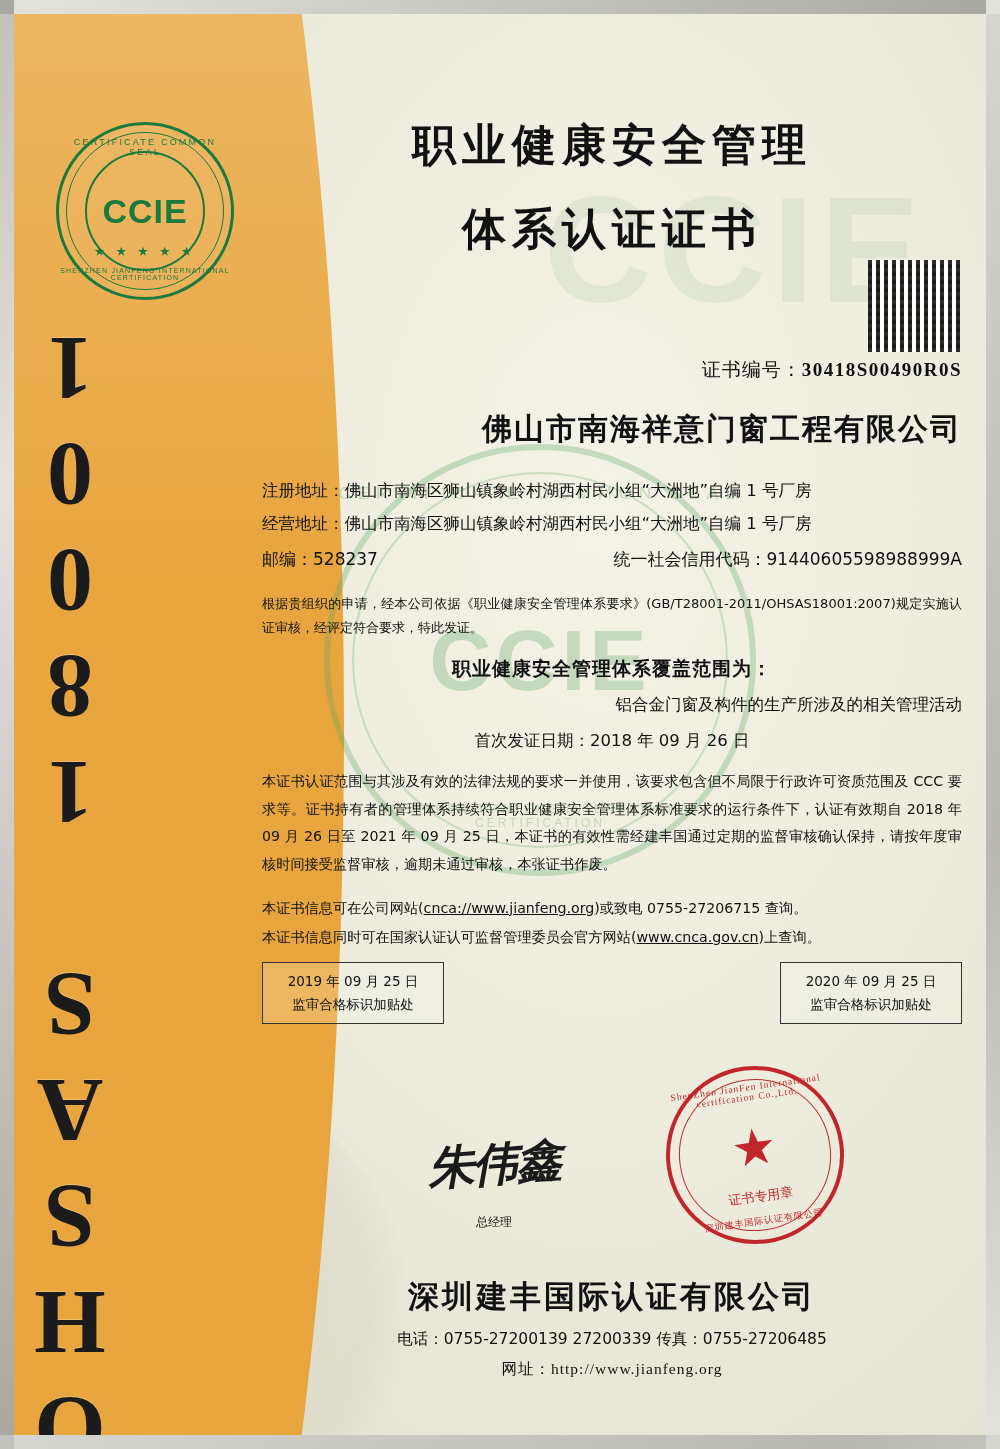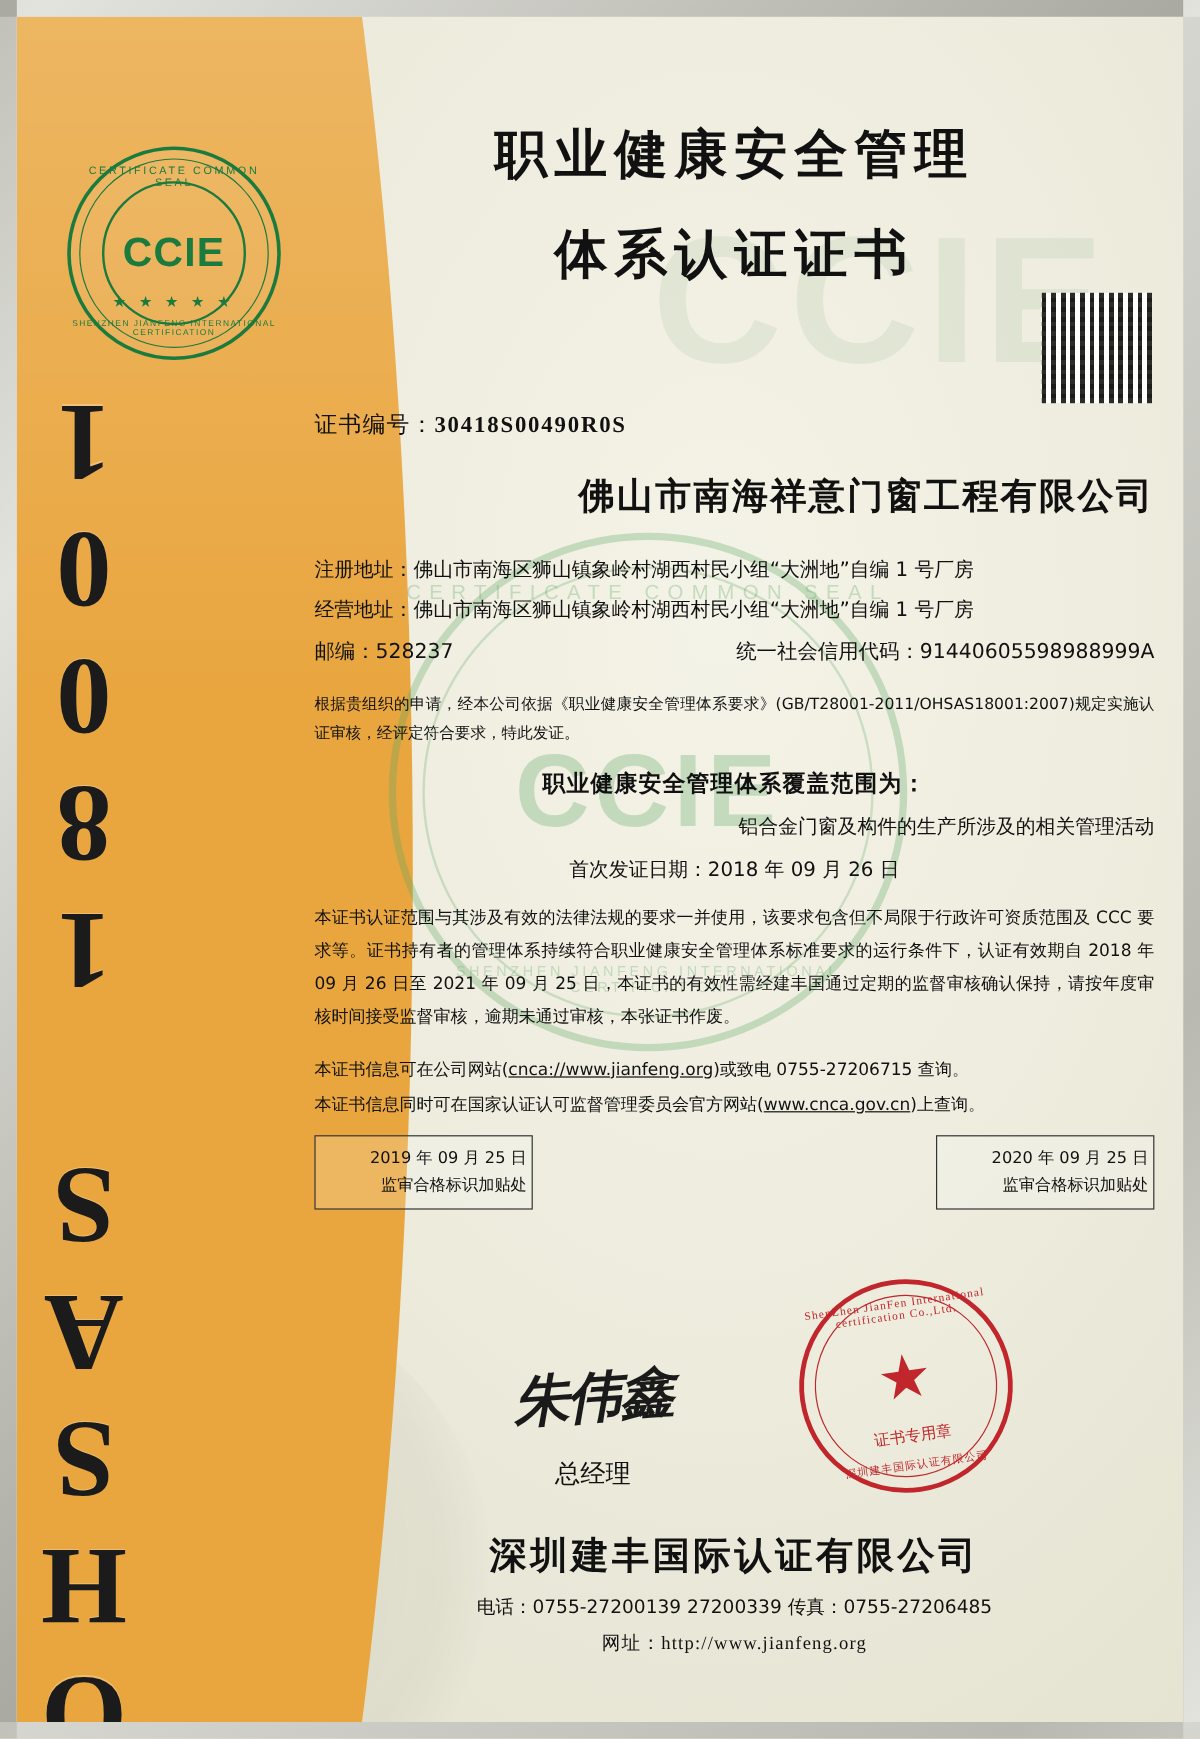--- a/index.html
+++ b/index.html
@@ -109,37 +109,37 @@
   }
   .watermark .wm-top{position:absolute;top:34px;left:0;width:100%;text-align:center;font-size:17px;letter-spacing:7px;font-family:"Liberation Sans",sans-serif;}
   .watermark .wm-bot{position:absolute;bottom:40px;left:0;width:100%;text-align:center;font-size:12px;letter-spacing:3px;font-family:"Liberation Sans",sans-serif;}
   .wm-ghost{
     position:absolute;right:60px;top:150px;
     font-family:"Liberation Sans",sans-serif;font-size:150px;font-weight:700;
     color:rgba(120,160,120,.13);letter-spacing:6px;pointer-events:none;
   }
   
   .content{
-    position:absolute;left:248px;top:62px;width:700px;
+    position:absolute;left:248px;top:78px;width:700px;
   }
   .title{
     text-align:center;font-size:44px;font-weight:700;color:#111;
     letter-spacing:6px;line-height:1.42;margin:22px 0 0 0;
     font-family:"DejaVu Sans", sans-serif;
   }
   .qr{
     position:absolute;right:2px;top:168px;width:92px;height:92px;
     background:
       repeating-linear-gradient(90deg,#111 0 4px,#fff 4px 8px),
       repeating-linear-gradient(0deg,#111 0 4px,transparent 4px 8px);
     background-blend-mode:screen;
     opacity:.95;
   }
   .cert-no{
-    margin-top:96px;text-align:left;font-size:19px;color:#111;letter-spacing:1px;
+    margin-top:96px;text-align:right;font-size:19px;color:#111;letter-spacing:1px;
     font-family:"DejaVu Sans", sans-serif;
   }
   .cert-no b{font-family:"Liberation Serif",serif;font-weight:700;letter-spacing:1.5px;}
   .company{
     margin-top:26px;text-align:right;font-size:30px;font-weight:700;color:#111;
     letter-spacing:2px;font-family:"DejaVu Sans", sans-serif;
   }
   .rows{margin-top:24px;font-size:16.5px;color:#111;line-height:2.0;font-family:"DejaVu Sans", sans-serif;}
   .row{display:flex;}
   .row .lbl{white-space:nowrap;}
@@ -163,32 +163,32 @@
   }
   .small{
     margin-top:16px;font-size:14.2px;line-height:1.95;color:#111;text-align:justify;
     font-family:"DejaVu Sans", sans-serif;
   }
   .small .u{text-decoration:underline;}
   .stamp-boxes{
     margin-top:10px;display:flex;justify-content:space-between;
   }
   .stamp-box{
-    width:172px;border:1px solid #333;padding:7px 4px;text-align:right;
+    width:172px;border:1px solid #333;padding:7px 4px;text-align:center;
     font-size:13.5px;line-height:1.7;color:#111;font-family:"DejaVu Sans", sans-serif;
     background:rgba(255,255,255,.18);
   }
   
   .sign-wrap{position:absolute;left:330px;top:1120px;width:300px;text-align:center;}
   .sign{
     font-family:"Liberation Serif",serif;font-size:46px;color:#1a1a1a;
     font-style:italic;font-weight:700;letter-spacing:-2px;
     transform:rotate(-4deg);
   }
-  .sign-label{margin-top:18px;font-size:21px;color:#111;font-family:Liberation Serif, serif;}
+  .sign-label{margin-top:18px;font-size:12px;color:#111;font-family:Liberation Serif, serif;}
   .red-stamp{
     position:absolute;left:652px;top:1052px;width:170px;height:170px;border-radius:50%;
     border:4px solid #c0262b;color:#c0262b;transform:rotate(-8deg);
     background:rgba(255,255,255,.05);
   }
   .red-stamp .inner{position:absolute;inset:9px;border:1px solid #c0262b;border-radius:50%;}
   .red-stamp .star{
     position:absolute;left:50%;top:46%;transform:translate(-50%,-50%);
     font-size:44px;color:#c0262b;line-height:1;
   }

